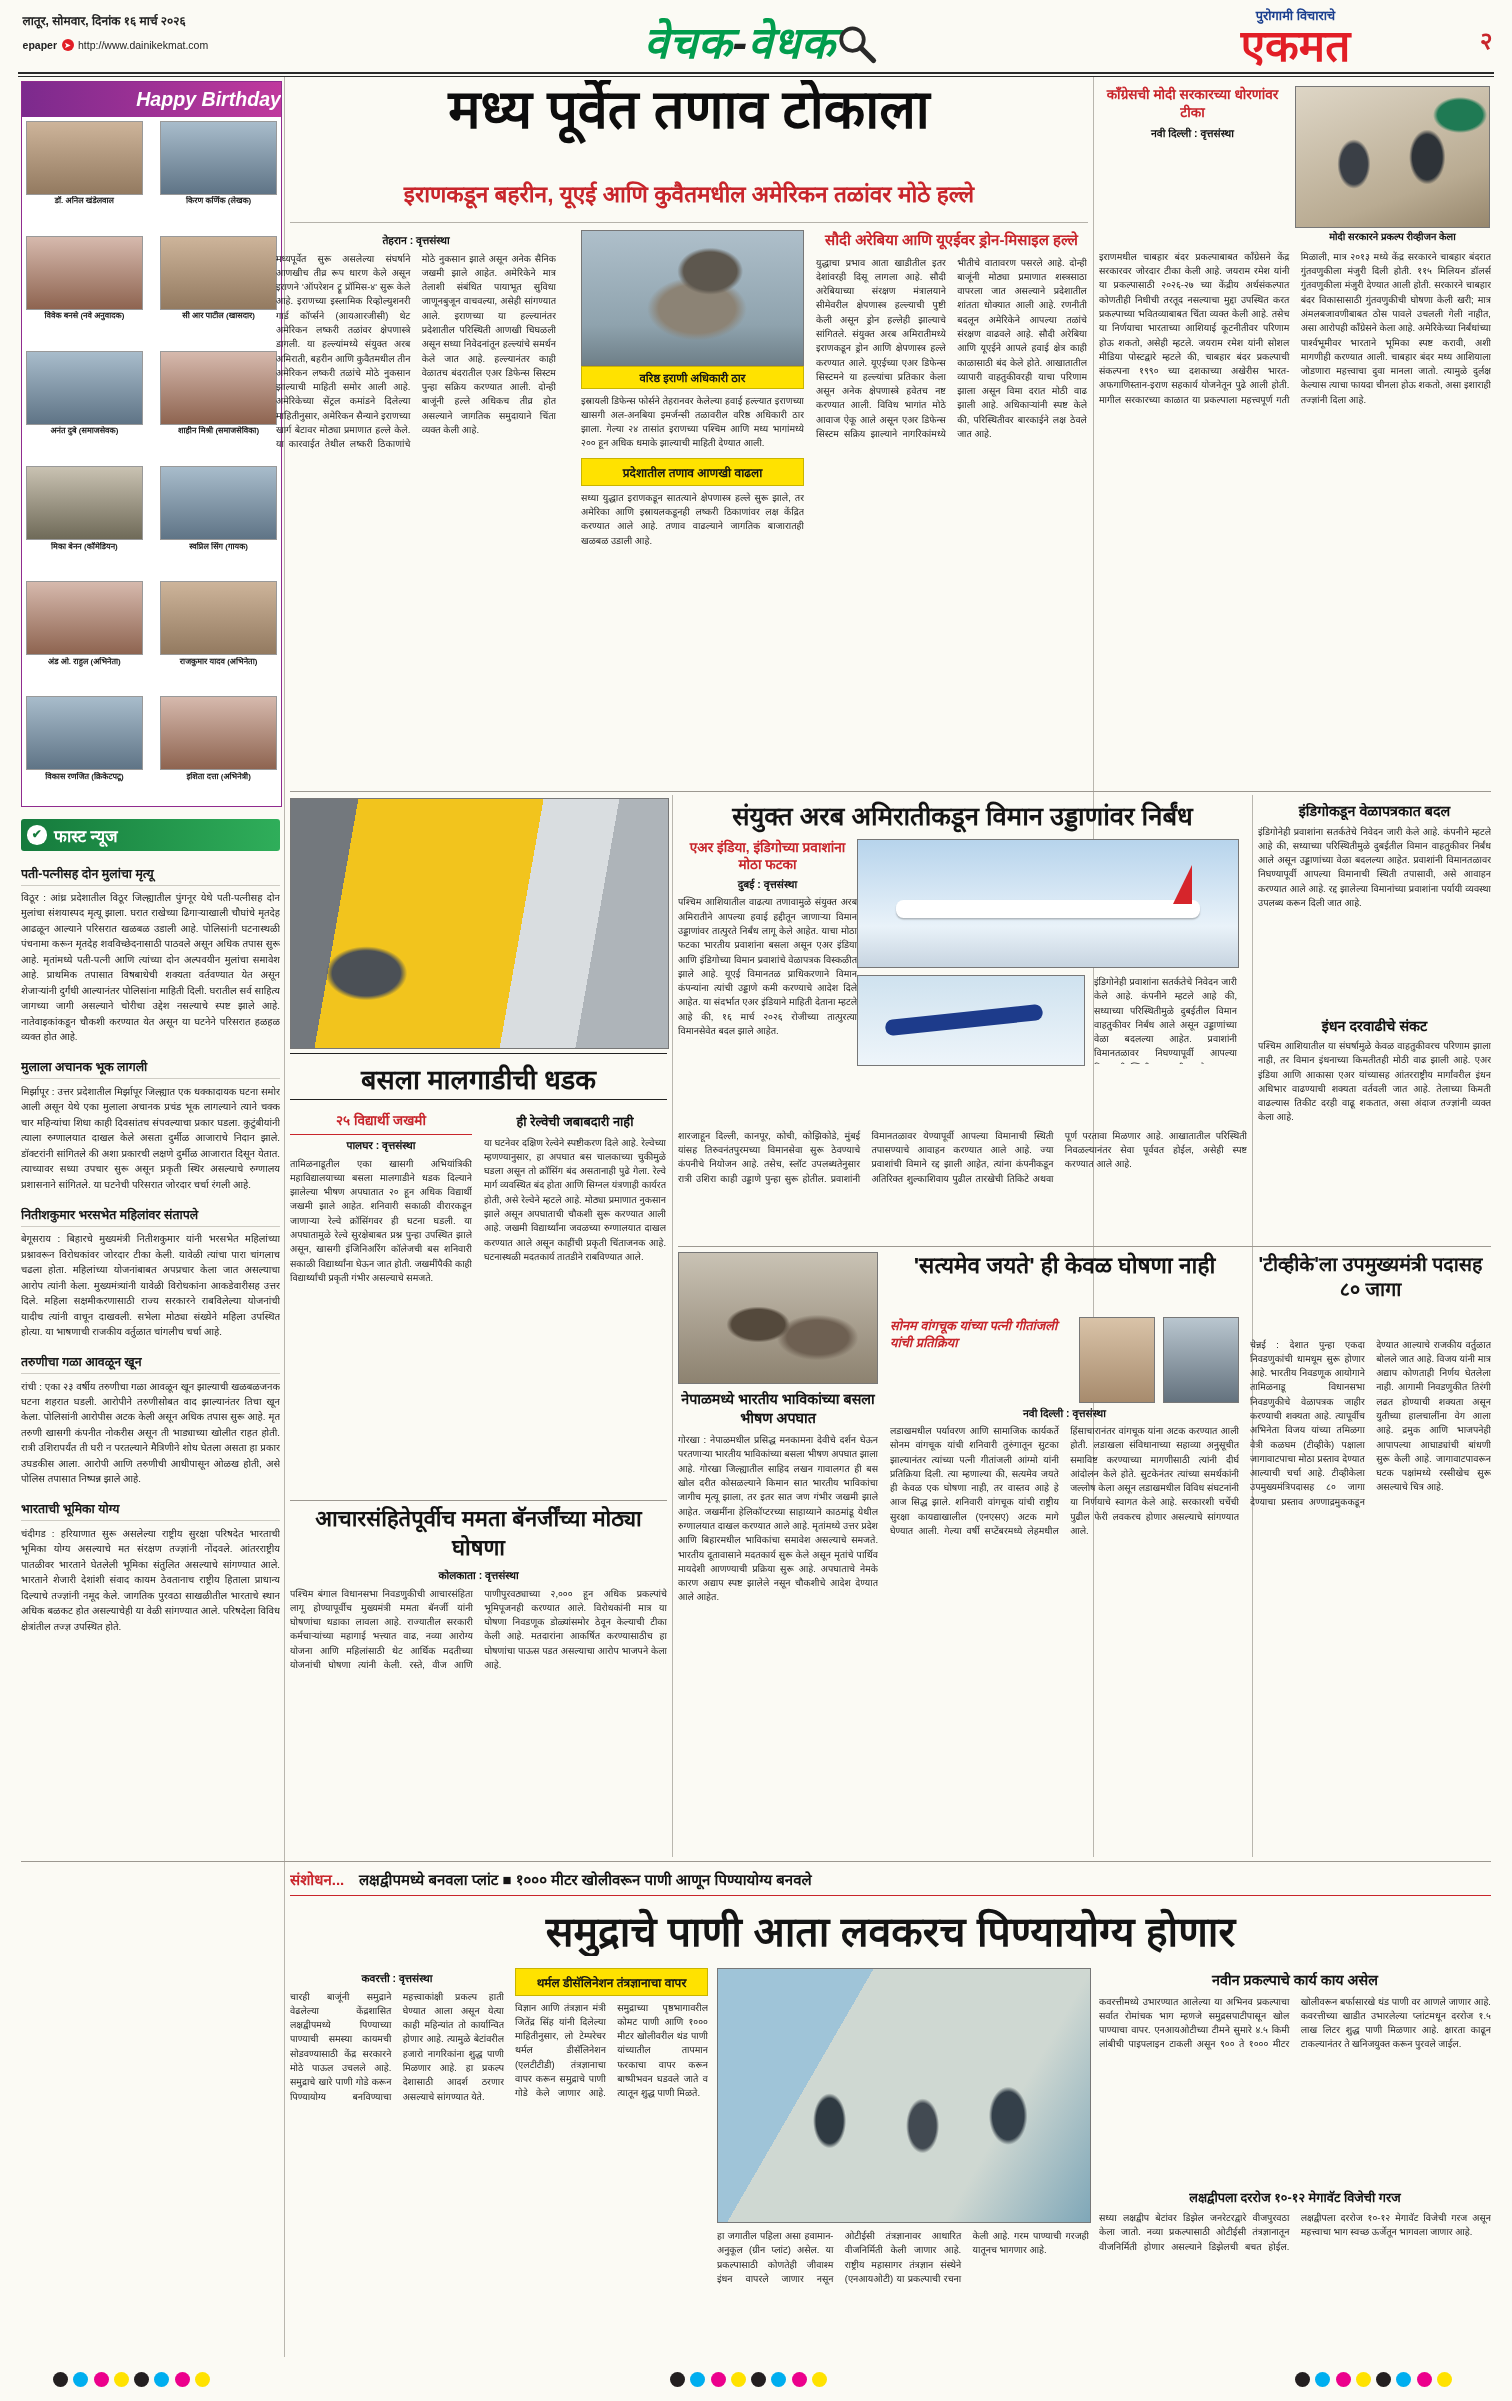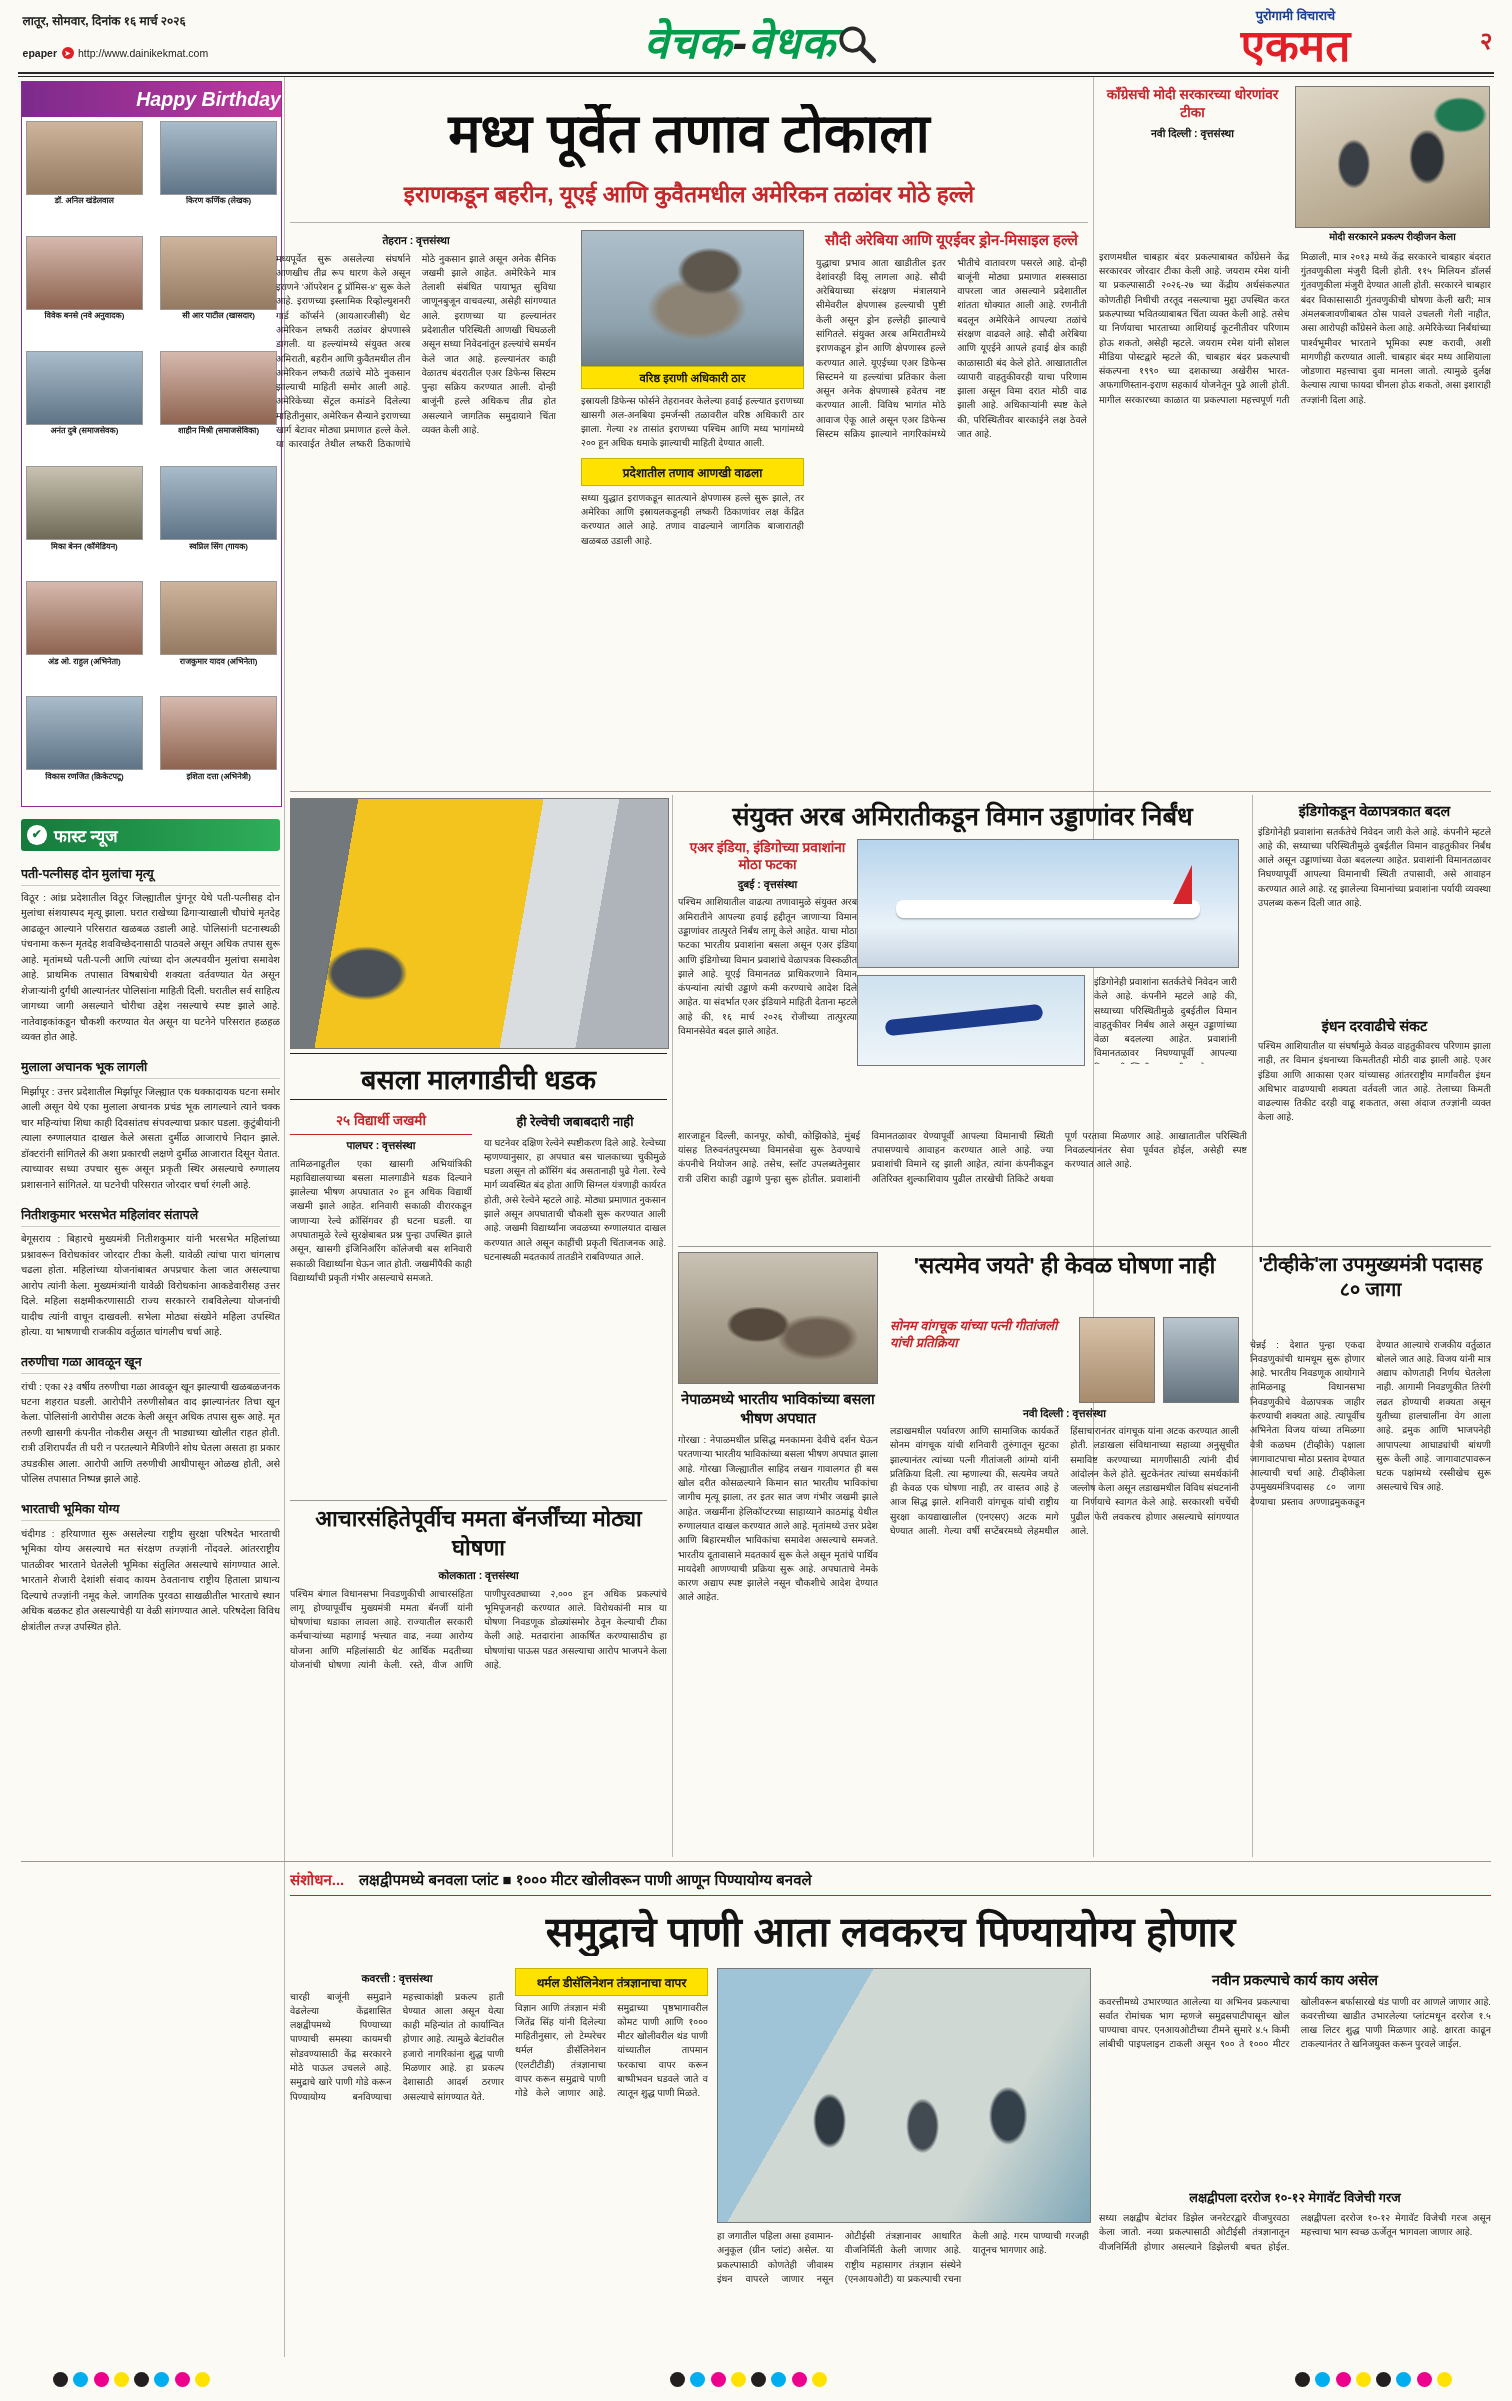--- a/index.html
+++ b/index.html
@@ -8,21 +8,21 @@
   .bt{font-size:9.4px;line-height:1.52;text-align:justify;overflow:hidden;color:#1c1c1c;}
   .c2{column-count:2;column-gap:11.3px;}
   .c3{column-count:3;column-gap:11.3px;}
   .byline{font-weight:bold;font-size:10.5px;text-align:center;margin:3px 0 4.5px;}
   .redsub{color:#c8252b;font-weight:bold;text-align:center;}
   .blackhead{font-weight:bold;text-align:center;color:#111;}
   .vr{position:absolute;width:0.8px;background:#b9b6ae;}
   .hr{position:absolute;height:0.8px;background:#9c9890;}
   
   .hdr-date{font-size:12px;font-weight:bold;color:#222;}
-  .hdr-epaper{font-size:10.5px;color:#222;margin-top:18px;display:flex;gap:4.5px;}
+  .hdr-epaper{font-size:10.5px;color:#222;margin-top:10px;display:flex;gap:4.5px;}
   .ep-ico{width:12px;height:12px;border-radius:50%;background:#e21e26;color:#fff;font-size:8.3px;line-height:12px;text-align:center;display:inline-block;}
   .mast{font-size:44px;font-weight:bold;font-style:italic;color:#019d4d;letter-spacing:0.8px;}
   .tagline{font-size:12.8px;font-weight:bold;color:#1b3f8f;text-align:center;}
   .brand{font-size:44px;font-weight:bold;color:#e21e26;text-align:center;line-height:1;}
   .pnum{font-size:24px;font-weight:bold;color:#c8252b;}
   .hdr-rule{position:absolute;left:18px;right:18px;top:72px;border-top:2.3px solid #2a2a2a;border-bottom:0.8px solid #2a2a2a;height:1.5px;}
   
   .bday{position:absolute;left:21px;top:81px;width:259px;height:724px;border:0.8px solid #8f2b8f;background:#fff;overflow:hidden;}
   .bday-title{height:35px;background:linear-gradient(90deg,#7c2a8d,#c0399d);color:#fff;font-size:19.6px;font-weight:bold;font-style:italic;text-align:right;line-height:35px;}
   .bd-grid{display:grid;grid-template-columns:repeat(2,1fr);gap:17px;padding:3.8px;}
@@ -35,21 +35,21 @@
   .bday-foot{font-size:11.3px;font-weight:bold;text-align:center;color:#222;padding-top:3px;border-top:0.8px solid #aaa;}
   
   .fn-bar{position:absolute;left:21px;top:819px;width:259px;height:32px;background:linear-gradient(90deg,#157a3c,#2fae5a);color:#fff;display:flex;align-items:center;gap:7.5px;border-radius:3px;}
   .fn-ico{width:19.6px;height:19.6px;margin-left:6px;border-radius:50%;background:#fff;color:#157a3c;font-size:12px;line-height:19.6px;text-align:center;font-weight:bold;}
   .fn-title{font-size:16.6px;font-weight:bold;}
   .fn-list{position:absolute;left:21px;top:860px;width:259px;height:1495px;overflow:hidden;}
   .fn-item{margin-bottom:13.6px;}
   .fn-head{font-size:12.4px;font-weight:bold;color:#1a1a1a;margin:4.5px 0;border-bottom:0.8px solid #cfccc4;padding-bottom:3px;}
   .fn-body{font-size:9.8px;line-height:1.58;text-align:justify;color:#1c1c1c;}
   
-  .lead-hl{position:absolute;left:290px;top:80px;width:798px;font-size:54px;font-weight:bold;text-align:center;color:#0d0d0d;line-height:1.1;overflow:hidden;height:84px;margin-top:24px;}
+  .lead-hl{position:absolute;left:290px;top:80px;width:798px;font-size:54px;font-weight:bold;text-align:center;color:#0d0d0d;line-height:1.1;overflow:hidden;height:84px;}
   .lead-sub{position:absolute;left:290px;top:178px;width:798px;font-size:22.6px;font-weight:bold;color:#c8252b;text-align:center;border-bottom:0.8px solid #b5b2aa;padding-bottom:9px;overflow:hidden;height:35px;}
   .lead-colA{position:absolute;left:276px;top:230px;width:280px;height:557px;}
   .lead-mid{position:absolute;left:581px;top:230px;width:223px;height:557px;overflow:hidden;}
   .lead-right{position:absolute;left:816px;top:230px;width:271px;height:557px;overflow:hidden;}
   .ph-explosion{height:134px;border:0.8px solid #777;background:radial-gradient(53px 38px at 58% 30%,#5d574e 0 50%,transparent 62%),radial-gradient(83px 53px at 52% 58%,#8c8375 0 46%,transparent 60%),linear-gradient(180deg,#aebfca,#8fa3ae 70%,#6e7f88);}
   .ylabel{background:#ffe200;font-weight:bold;font-size:11.3px;padding:3px 6px;text-align:center;border:0.8px solid #c9b400;}
   .ybox{background:#ffe200;font-weight:bold;font-size:12px;padding:4.5px 6px;text-align:center;border:0.8px solid #c9b400;margin:7.5px 0 4.5px;}
   .sub2{font-size:15px;line-height:1.3;margin-bottom:6px;}
   
   .chb{position:absolute;left:1099px;top:80px;width:392px;height:709px;overflow:hidden;}

